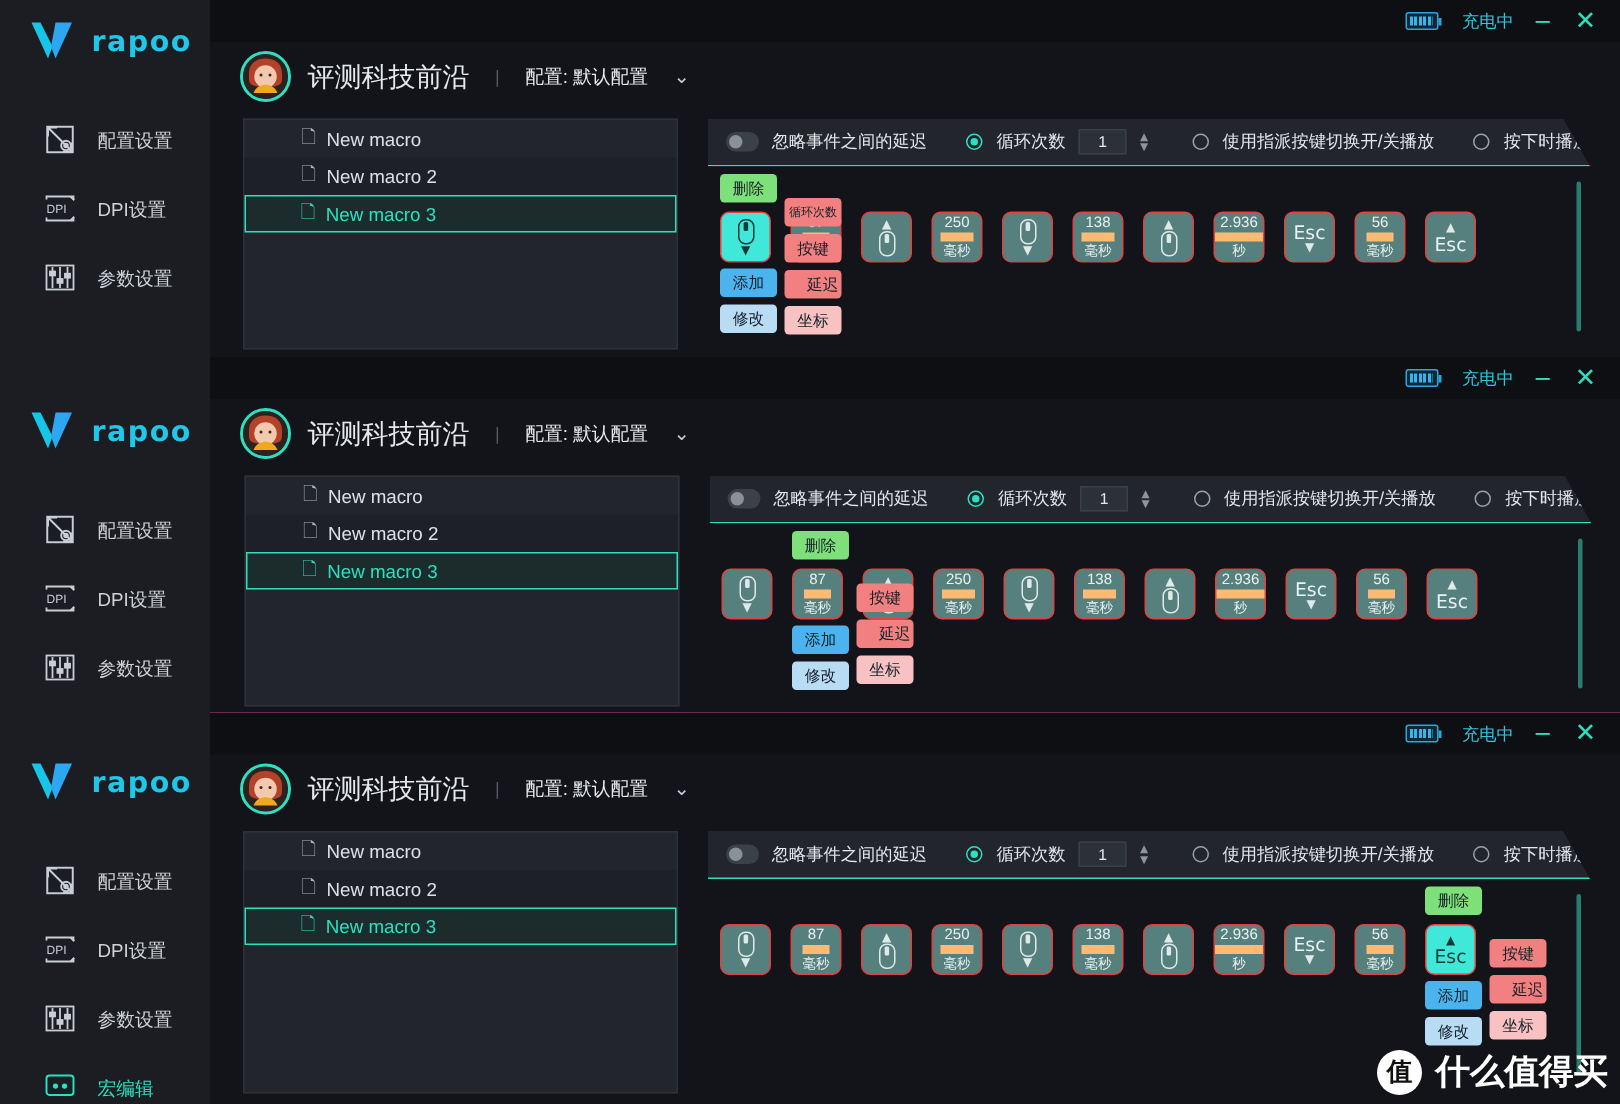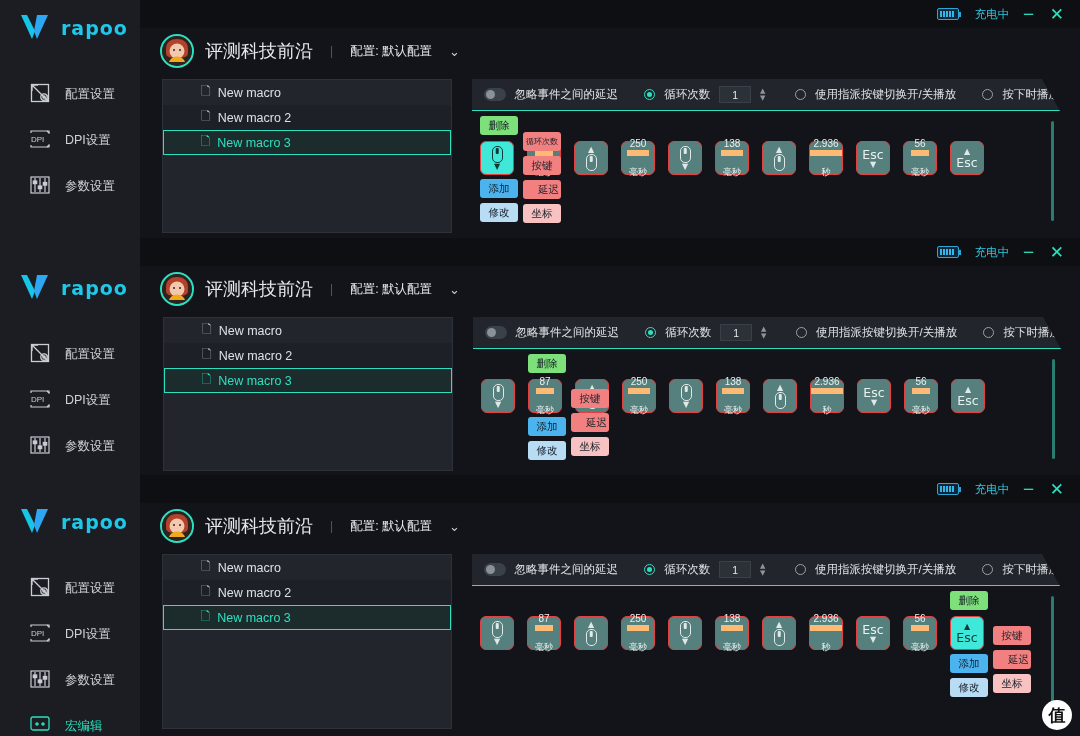--- a/index.html
+++ b/index.html
@@ -85,21 +85,21 @@
   .gap { width:10px; } .gap2 { width:14px; }
 
   
   .track { position:relative; }
   .ev { position:absolute; width:34px; height:34px; border-radius:6px;
     border:1.4px solid #e2413f; background:#56807d;
     display:flex; flex-direction:column; align-items:center; justify-content:center; }
   .ev.hl { background:#3fe8d8; border-color:#e2413f; }
   .ev .num { color:#eaf2f1; font-size:10px; line-height:11px; border-bottom:6px solid #fdba74;
     padding:0 3px 1px; }
-  .ev .unit { color:#eaf2f1; font-size:9px; line-height:11px; padding-top:11px; }
+  .ev .unit { color:#eaf2f1; font-size:9px; line-height:11px; padding-top:1px; }
   .ev .esc { color:#eaf2f1; font-size:12.5px; line-height:13px; font-family:"DejaVu Sans",sans-serif; }
   .ev.hl .esc { color:#123c38; }
   .ev .arr { font-size:8px; line-height:8px; color:#dfe9e8; font-family:"DejaVu Sans",sans-serif; }
   .ev.hl .arr { color:#0e3b37; }
   .mouse { width:11px; height:17px; border:1.3px solid #dfe9e8; border-radius:5px; position:relative; }
   .mouse:before { content:""; position:absolute; left:50%; transform:translateX(-50%); top:1.5px;
     width:2.5px; height:6px; background:#dfe9e8; border-radius:1px; }
   .ev.hl .mouse { border-color:#0e3b37; }
   .ev.hl .mouse:before { background:#0e3b37; }
 
@@ -670,15 +670,16 @@
             </div>
             <div class="vscroll" style="right:6px; top:10px; height:120px;"></div>
           </div>
         </div>
       </div>
     </div>
   </div>
 
   <div class="wm">
     <span class="wm-logo">值</span>
+    <span class="wm-txt">什么值得买</span>
   </div>
 
 </div>
 
 </body></html>

